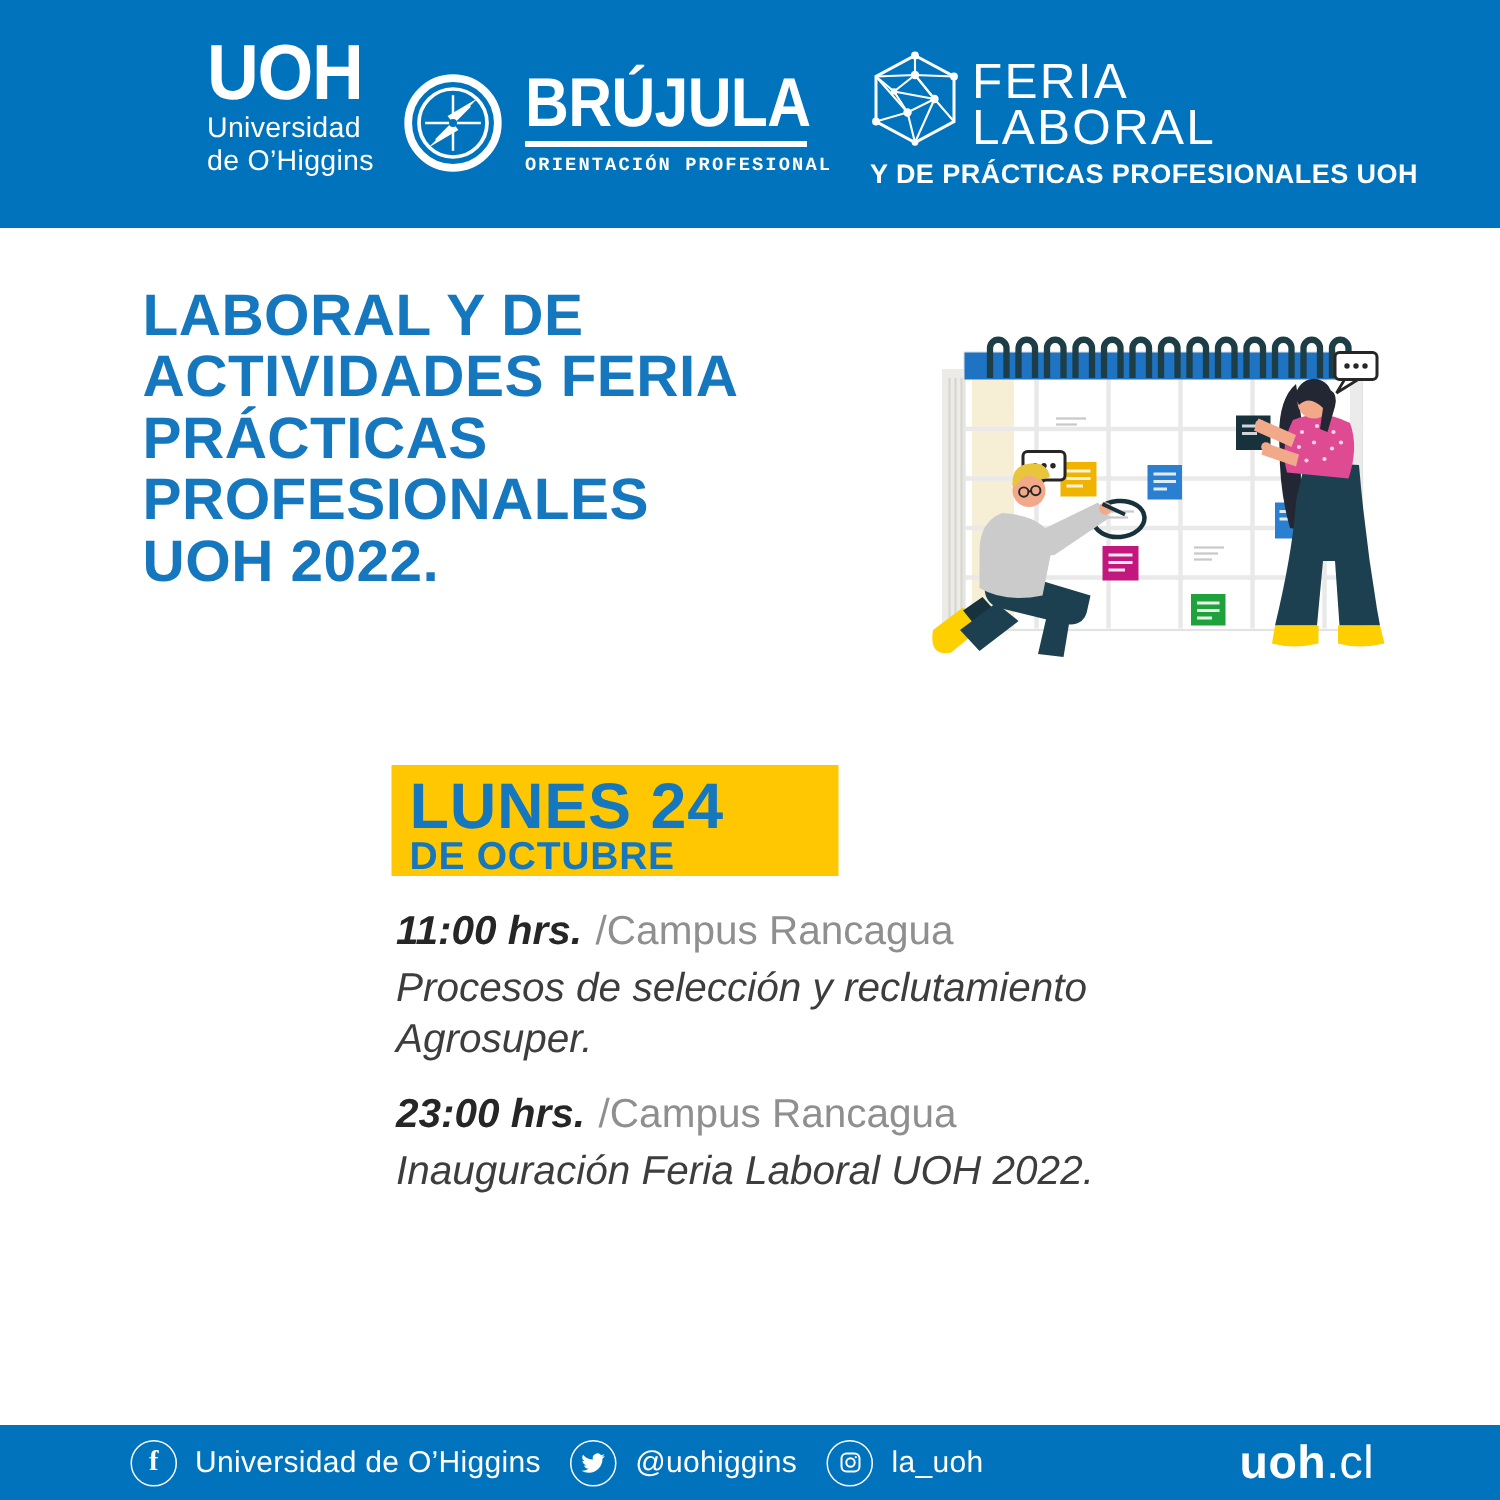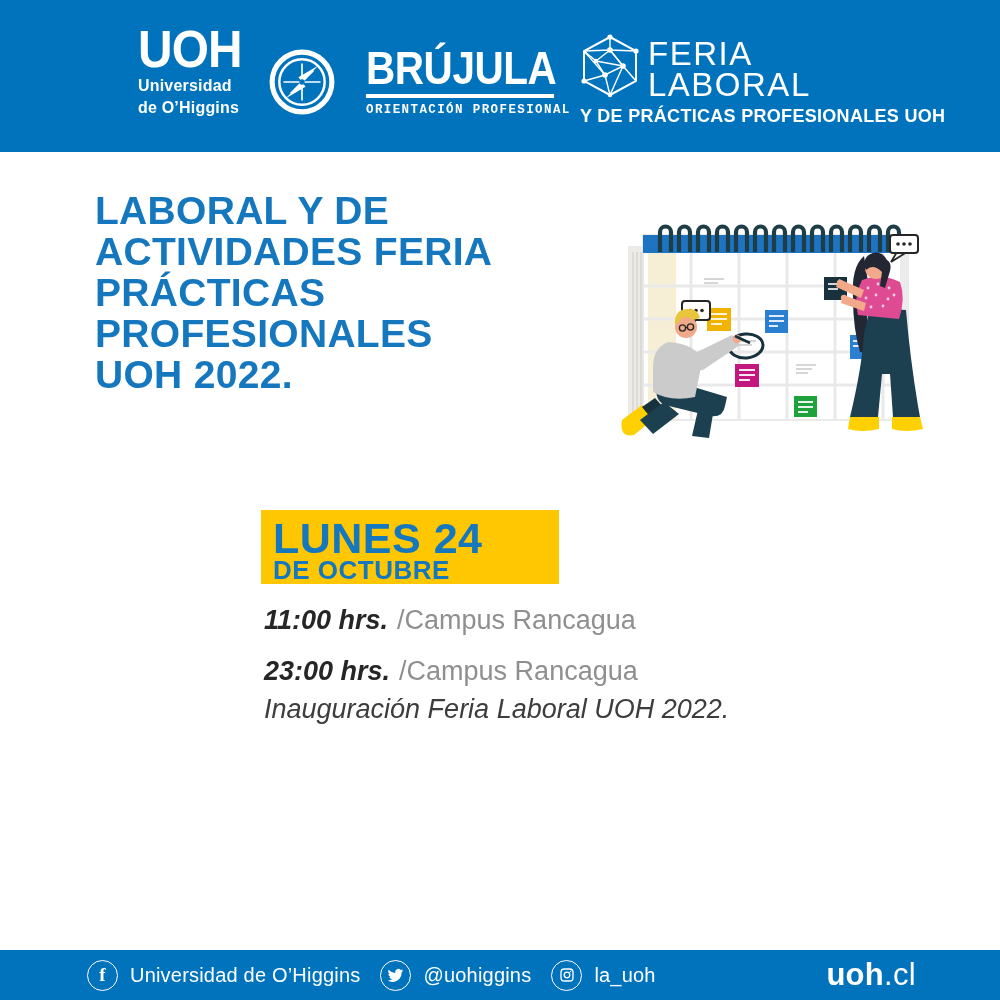--- a/index.html
+++ b/index.html
@@ -13,25 +13,25 @@
   *{margin:0;padding:0;box-sizing:border-box;}
   html,body{background:#fff;}
   .canvas{
     position:relative;width:1000px;height:1000px;background:#ffffff;
     font-family:"Liberation Sans",sans-serif;overflow:hidden;
   }
   
   .top-band{position:absolute;left:0;top:0;width:1000px;height:152px;background:var(--brand-blue);color:#fff;}
   .uoh-logo{position:absolute;left:138px;top:24px;width:160px;}
   .uoh-acronym{font-size:52px;font-weight:700;letter-spacing:-1px;line-height:50px;transform:scaleX(.92);transform-origin:left;}
-  .uoh-sub{font-size:16px;font-weight:700;line-height:21px;letter-spacing:.2px;margin-top:1px;}
+  .uoh-sub{font-size:19px;font-weight:400;line-height:21px;letter-spacing:.2px;margin-top:1px;}
   .uoh-sub:first-of-type{margin-top:7px;}
   .brujula-logo{position:absolute;left:268px;top:46px;display:flex;}
   .compass-wrap{width:68px;height:68px;margin-top:2px;}
-  .brujula-text{margin-left:30px;}
+  .brujula-text{margin-left:14px;}
   .brujula-name{font-size:46px;font-weight:700;letter-spacing:-.5px;line-height:44px;transform:scaleX(.88);transform-origin:left;}
   .brujula-underline{width:188px;height:4px;background:#fff;margin-top:4px;}
   .brujula-tagline{font-family:"Liberation Mono",monospace;font-size:12.5px;font-weight:700;letter-spacing:1.4px;margin-top:5px;white-space:nowrap;}
   .feria-logo{position:absolute;left:580px;top:34px;}
   .feria-row{display:flex;}
   .feria-icon-wrap{width:60px;height:64px;}
   .feria-names{margin-left:8px;margin-top:4px;}
   .feria-line{font-size:33px;font-weight:400;letter-spacing:1.5px;line-height:31px;}
   .feria-tagline{font-size:18px;font-weight:700;letter-spacing:.3px;margin-top:6px;white-space:nowrap;}
   
@@ -301,20 +301,21 @@
   <div class="date-badge">
     <div class="date-line1">LUNES 24</div>
     <div class="date-line2">DE OCTUBRE</div>
   </div>
 
   <section class="schedule">
     <div class="schedule-item">
       <div class="time-row">
         <span class="time">11:00 hrs.</span><span class="loc">/Campus Rancagua</span>
       </div>
+      <div class="event-title">Procesos de selección y reclutamiento Agrosuper.</div>
     </div>
     <div class="schedule-item">
       <div class="time-row">
         <span class="time">23:00 hrs.</span><span class="loc">/Campus Rancagua</span>
       </div>
       <div class="event-title">Inauguración Feria Laboral UOH 2022.</div>
     </div>
   </section>
 
   <footer class="bottom-band">

